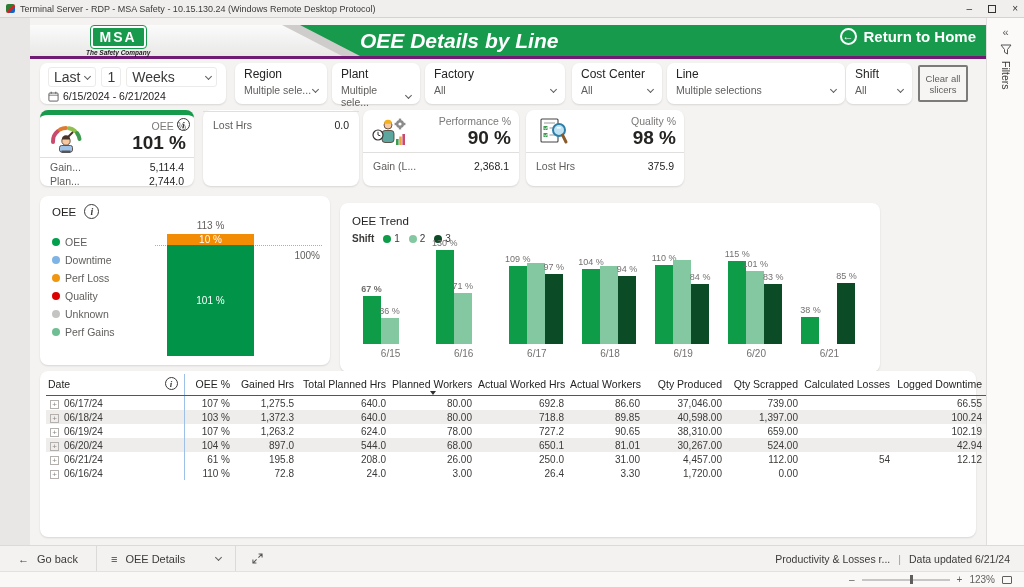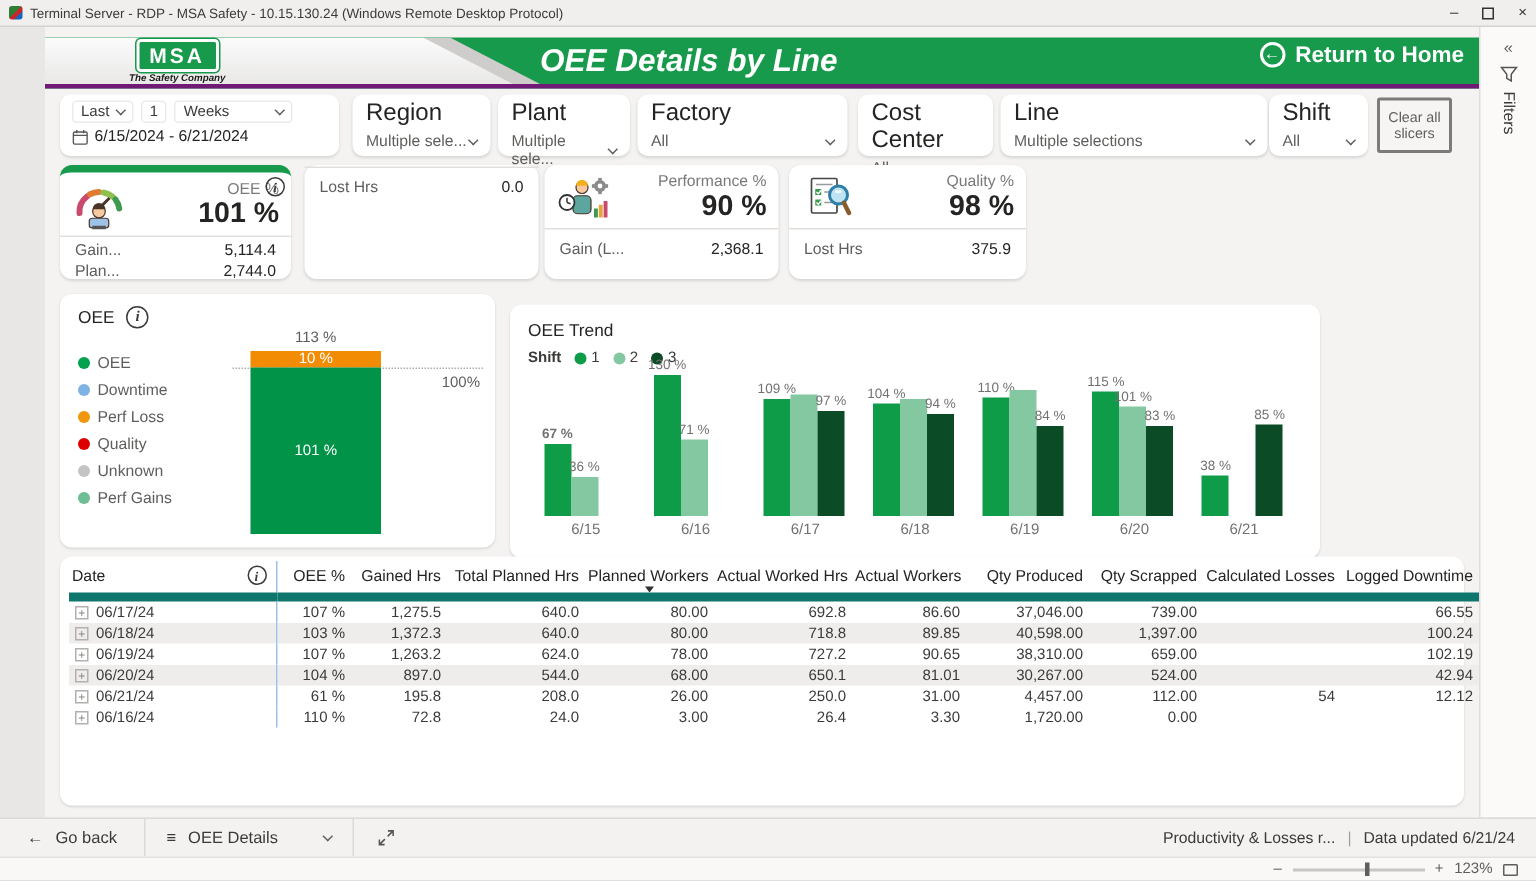--- a/index.html
+++ b/index.html
@@ -30,28 +30,28 @@
   .logo-tag{font-size:6.5px;font-style:italic;font-weight:700;color:#1c1c1c;margin-top:1px;}
   .hdr-title{position:absolute;left:330px;top:4px;color:#fff;font-size:21px;font-weight:700;font-style:italic;}
   .return-btn{position:absolute;right:10px;top:3px;display:flex;align-items:center;gap:7px;cursor:pointer;}
   .return-circle{width:17px;height:17px;border:2px solid #fff;border-radius:50%;color:#fff;
     display:flex;align-items:center;justify-content:center;font-size:11px;line-height:11px;}
   .return-label{color:#fff;font-weight:700;font-size:15px;}
 
   
   .slicer-date{position:absolute;left:10px;top:45px;width:186px;height:41px;background:#fff;border-radius:7px;
     box-shadow:0 1px 2px rgba(0,0,0,.12);padding:4px 8px;}
-  .sd-row{display:flex;align-items:center;gap:5px;font-size:10px;color:#3B3A39;}
+  .sd-row{display:flex;align-items:center;gap:5px;font-size:14px;color:#3B3A39;}
   .sd-field{border:1px solid #EDEBE9;border-radius:3px;padding:1px 5px;display:flex;align-items:center;gap:5px;background:#fff;}
   .sd-range{display:flex;align-items:center;gap:4px;margin-top:3px;font-size:10.5px;color:#252423;}
   .chev{display:inline-block;width:5px;height:5px;border-right:1.3px solid #605E5C;border-bottom:1.3px solid #605E5C;
     transform:rotate(45deg);margin-bottom:2px;}
   .slicer-card{position:absolute;top:45px;height:41px;background:#fff;border-radius:7px;
     box-shadow:0 1px 2px rgba(0,0,0,.12);padding:4px 9px;}
-  .slicer-label{font-size:16px;color:#252423;margin-bottom:3px;}
+  .slicer-label{font-size:12px;color:#252423;margin-bottom:3px;}
   .slicer-value{font-size:10.5px;color:#605E5C;display:flex;align-items:center;justify-content:space-between;}
   .clear-btn{position:absolute;left:888px;top:47px;width:50px;height:37px;background:#F6F5F4;
     border:2px solid #7C7B7A;border-radius:2px;font-size:9.5px;color:#605E5C;display:flex;align-items:center;
     justify-content:center;text-align:center;line-height:11px;cursor:pointer;}
 
   
   .kpi{position:absolute;top:92px;height:76px;background:#fff;border-radius:8px;box-shadow:0 1px 2px rgba(0,0,0,.12);}
   .kpi.sel{border-top:5px solid #179A4C;}
   .kpi-head{display:flex;align-items:center;padding:5px 8px 3px 8px;}
   .kpi-right{flex:1;text-align:right;}
@@ -92,21 +92,21 @@
   .tg-slot{width:18px;position:relative;}
   .tg-bar{width:18px;}
   .tg-label{position:absolute;left:50%;transform:translateX(-50%);white-space:nowrap;
     font-size:9px;color:#737170;}
   .tg-cat{text-align:center;font-size:10px;color:#737170;margin-top:4px;}
 
   
   #table-panel{left:10px;top:353px;width:936px;height:166px;padding:3px 6px;}
   table.grid{border-collapse:collapse;table-layout:fixed;width:924px;}
   .grid th{font-weight:400;font-size:10.5px;color:#252423;text-align:right;padding:3px 4px 5px 2px;
-    border-bottom:6px solid #0f766e;position:relative;white-space:nowrap;overflow:hidden;}
+    border-bottom:1px solid #0f766e;position:relative;white-space:nowrap;overflow:hidden;}
   .grid th.c0{text-align:left;}
   .grid td{font-size:10px;color:#3B3A39;text-align:right;padding:1.5px 4px 1.5px 2px;white-space:nowrap;overflow:hidden;}
   .grid td.c0{text-align:left;}
   .grid td.c0, .grid th.c0{border-right:1px solid #9CC0E8;}
   .grid tr.stripe td{background:#EFEDEC;}
   .grid tr.total td{font-weight:700;color:#252423;padding-top:3px;}
   .expand-box{display:inline-block;width:9px;height:9px;border:1px solid #B3B0AD;color:#8A8886;
     font-size:8px;line-height:7px;text-align:center;margin:0 5px 0 2px;}
   .th-date-wrap{display:flex;align-items:center;justify-content:space-between;}
   .sort-tri{position:absolute;left:50%;bottom:0px;width:0;height:0;border-left:3.5px solid transparent;

